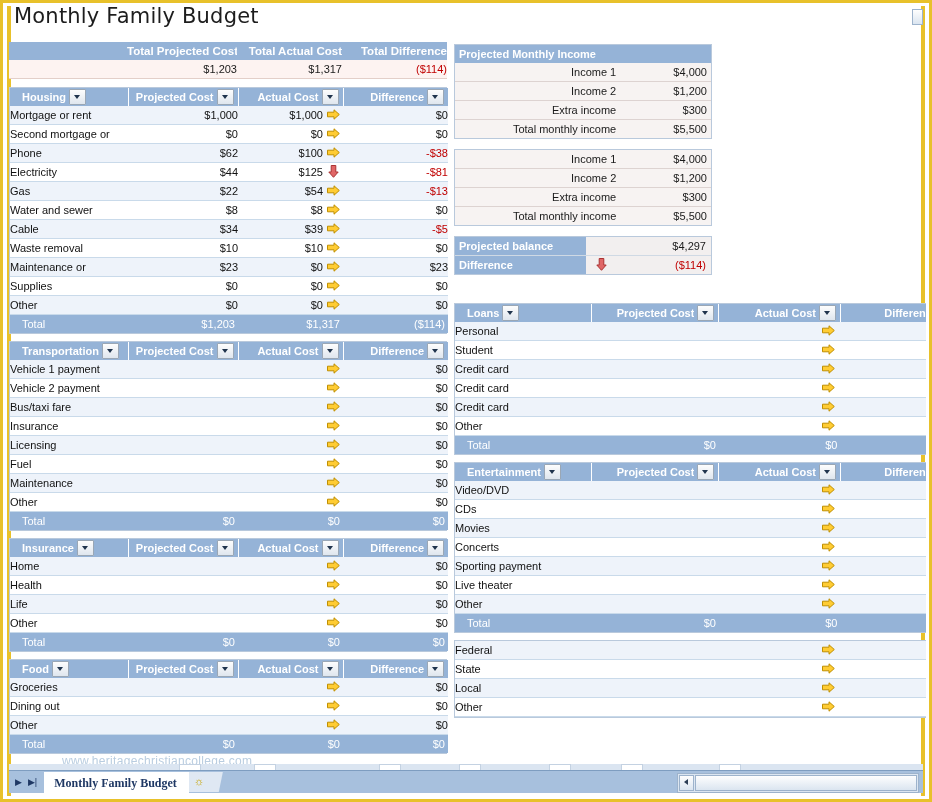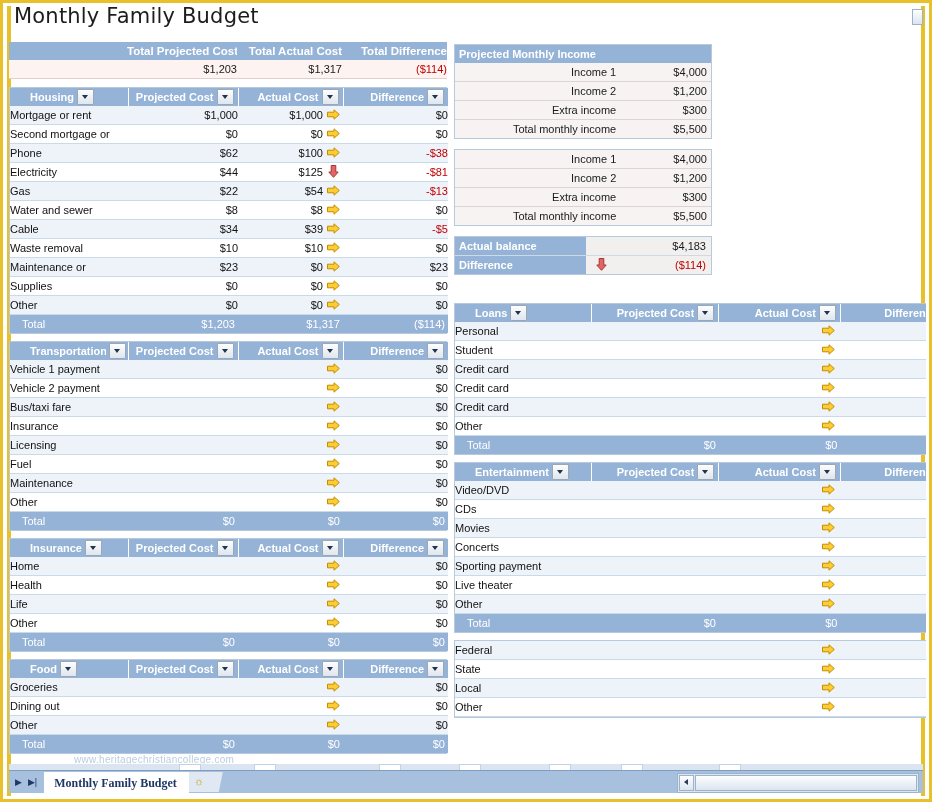--- a/index.html
+++ b/index.html
@@ -46,21 +46,21 @@
   table.bt td, table.bt th{padding:0;height:18px;line-height:18px;
            overflow:hidden;white-space:nowrap;}
 
   .hdrrow td{
     background:#95b3d7;color:#ffffff;font-weight:bold;
     border-right:1px solid #ffffff;
     vertical-align:middle;
     font-size:11px;
   }
   .hdrrow td:last-child{border-right:none;}
-  .hdrrow td.lbl{padding-left:20px;text-align:center;}
+  .hdrrow td.lbl{padding-left:12px;text-align:center;}
   .hdrrow td.num{text-align:right;padding-right:2px;}
   .hdrcell{position:relative;display:flex;align-items:center;height:18px;}
   .hdrcell.r{justify-content:flex-end;}
   .hdrtxt{flex:0 1 auto;overflow:hidden;}
   .filt{
     display:inline-block;width:15px;height:14px;min-width:15px;
     margin-left:3px;margin-right:2px;
     background:linear-gradient(#fdfdfd,#dfe6ee);
     border:1px solid #9aa7b5;border-radius:1px;
     position:relative;flex:0 0 auto;
@@ -117,22 +117,22 @@
   .balbox td{height:18px;line-height:18px;font-size:11px;padding:0;white-space:nowrap;}
   .balbox td.k{background:#95b3d7;color:#fff;font-weight:bold;padding-left:4px;}
   .balbox td.mid{background:#f2efef;text-align:center;}
   .balbox td.v{background:#f2efef;text-align:right;padding-right:5px;}
   .balbox td.v.red{color:#c00000;}
   .balbox tr td{border-bottom:1px solid #cfd9e4;}
   .balbox tr:last-child td{border-bottom:none;}
 
   
   #watermark{
-    position:absolute;left:68px;top:748px;
-    font-size:10px;color:#b9cde0;letter-spacing:.3px;
+    position:absolute;left:56px;top:748px;
+    font-size:12px;color:#b9cde0;letter-spacing:.3px;
     pointer-events:none;
   }
 
   
   #sheetbar{
     position:absolute;left:3px;right:3px;bottom:3px;height:22px;
     background:#a7c0dd;
     border-top:1px solid #7e9dc0;
     display:flex;align-items:center;
   }
@@ -694,23 +694,23 @@
         <div style="height:10px"></div>
         <div class="balbox">
           <table>
             <colgroup>
               <col style="width:130px">
               <col style="width:30px">
               <col style="width:94px">
             </colgroup>
             <tbody>
               <tr>
-                <td class="k">Actual balance</td>
+                <td class="k">Projected balance</td>
                 <td class="mid"></td>
-                <td class="v">$4,183</td>
+                <td class="v">$4,297</td>
               </tr>
               <tr>
                 <td class="k">Difference</td>
                 <td class="mid"><span class="arrow-d"><svg viewBox="0 0 11 13" width="11" height="13">
                       <path d="M3.2 0.5 L7.8 0.5 L7.8 7 L10.2 7 L5.5 12.3 L0.8 7 L3.2 7 Z" fill="#e06666" stroke="#a33" stroke-width="1" stroke-linejoin="round"></path>
                     </svg></span></td>
                 <td class="v red">($114)</td>
               </tr>
             </tbody>
           </table>

